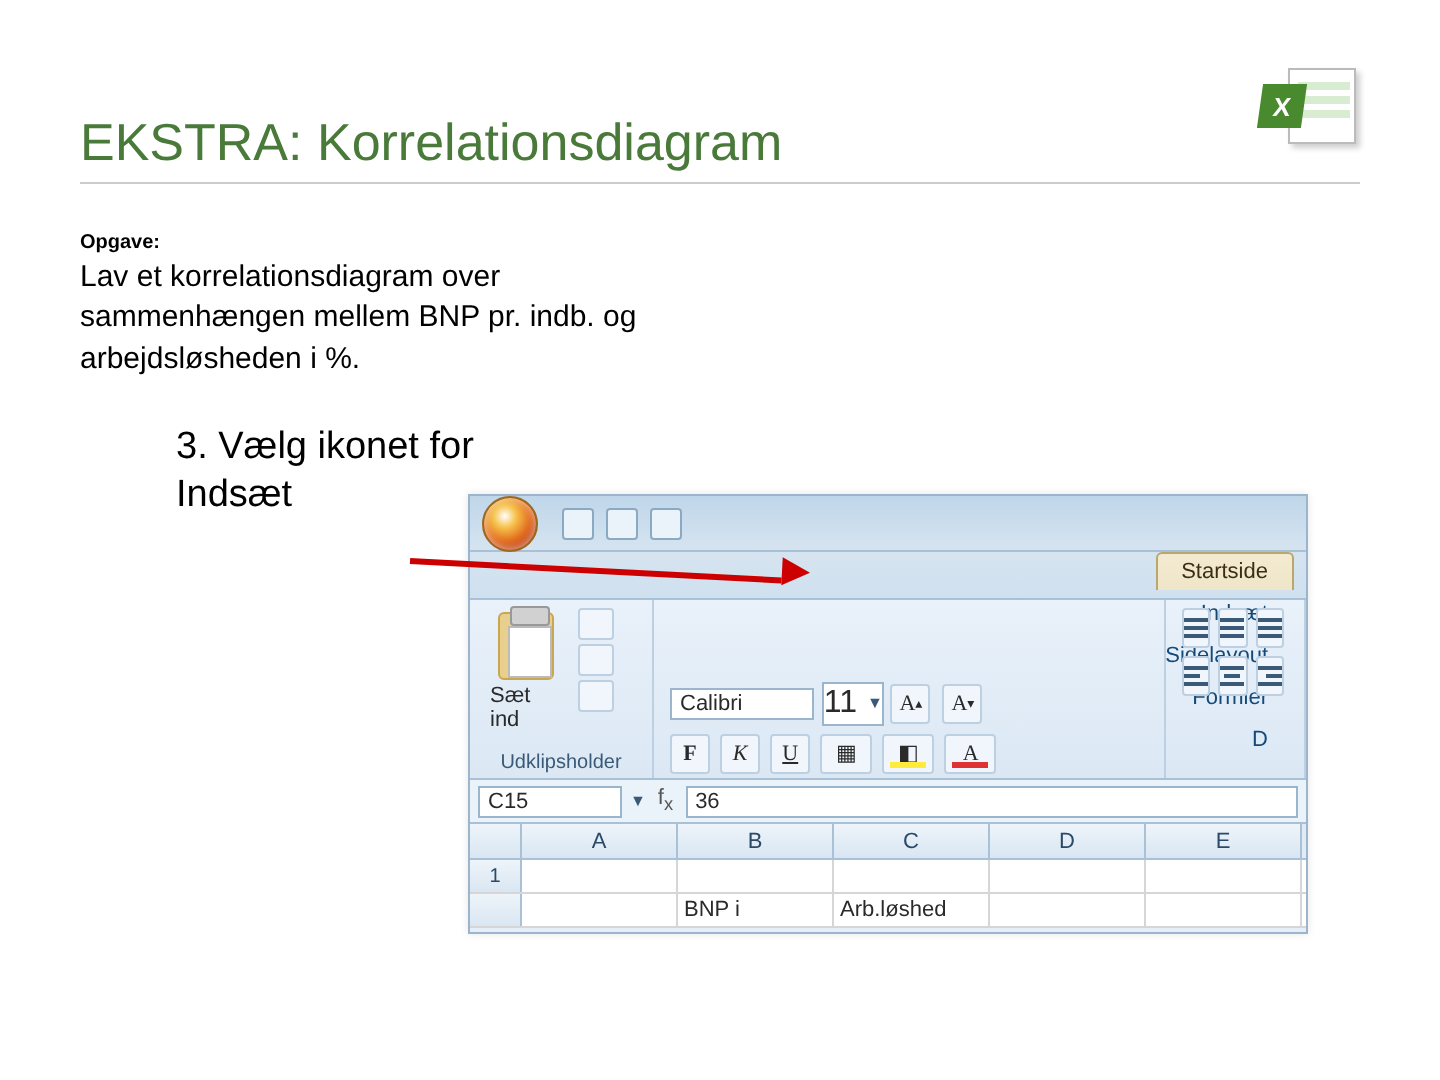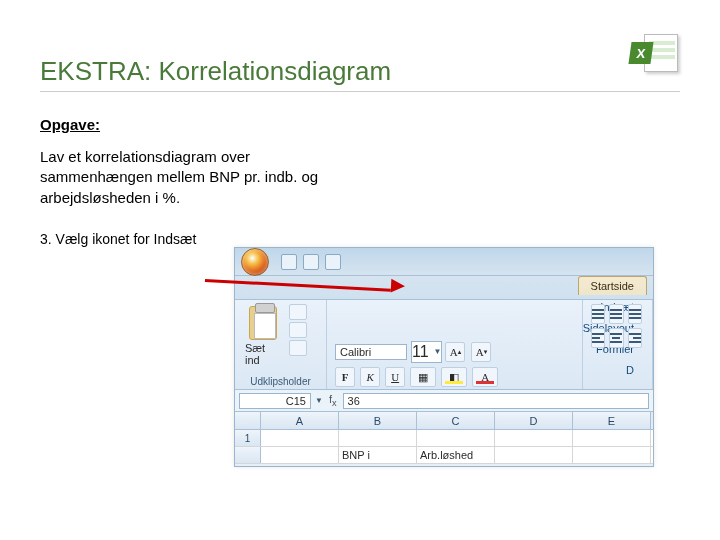--- a/index.html
+++ b/index.html
@@ -15,34 +15,34 @@
   .title {
     color: #4a7a3a;
     font-size: 26px;
     font-weight: 400;
     border-bottom: 1px solid #ccc;
     padding-bottom: 4px;
     margin-bottom: 24px;
   }
   .section-label {
     font-weight: bold;
-    text-decoration: underline;
-    font-size: 15px;
-    margin-bottom: 14px;
+    font-size: 10px;
+    margin-bottom: 2px;
   }
   .task-text {
     font-size: 15px;
     line-height: 1.35;
     width: 320px;
     margin-bottom: 22px;
   }
   .step-text {
-    font-size: 14px;
+    font-size: 19px;
     line-height: 1.3;
     width: 170px;
+    margin-left: 48px;
   }
   
   .excel-logo {
     position: absolute;
     top: 32px; right: 42px;
     width: 48px; height: 42px;
   }
   .excel-logo .sheet {
     position:absolute; right:0; top:2px; width:34px; height:38px;
     background:#fff; border:1px solid #bbb; box-shadow: 2px 2px 3px rgba(0,0,0,.2);
@@ -164,21 +164,21 @@
   .align-group-row{display:flex; gap:2px; margin-bottom:4px;}
   .bars{display:inline-block;width:12px;height:10px;position:relative;}
   .bars span{position:absolute;left:0;height:1.5px;background:#3a5a78;}
   .b1{top:0;width:12px;} .b2{top:4px;width:12px;} .b3{top:8px;width:12px;}
   .namebox-row{
     height:22px; background:#eaf2fa; border-bottom:1px solid #a9c1d6;
     display:flex; align-items:center; font-size:11px;
   }
   .namebox{
     width:72px; border:1px solid #9bb6cc; background:#fff; margin:16px 4px;
-    padding:1px 4px; text-align:right;
+    padding:1px 4px; text-align:left;
   }
   .fx{margin:0 6px; color:#555;}
   .formula-bar{flex:1; border:1px solid #9bb6cc; background:#fff; padding:1px 4px; margin-right:4px;}
   .col-headers{
     height:18px; display:flex; border-bottom:1px solid #a9c1d6;
   }
   .corner{width:26px;background:linear-gradient(#eef4fa,#d9e6f2);border-right:1px solid #a9c1d6;}
   .colh{
     width:78px; text-align:center; font-size:11px;
     background:linear-gradient(#eef4fa,#d9e6f2); border-right:1px solid #a9c1d6;

